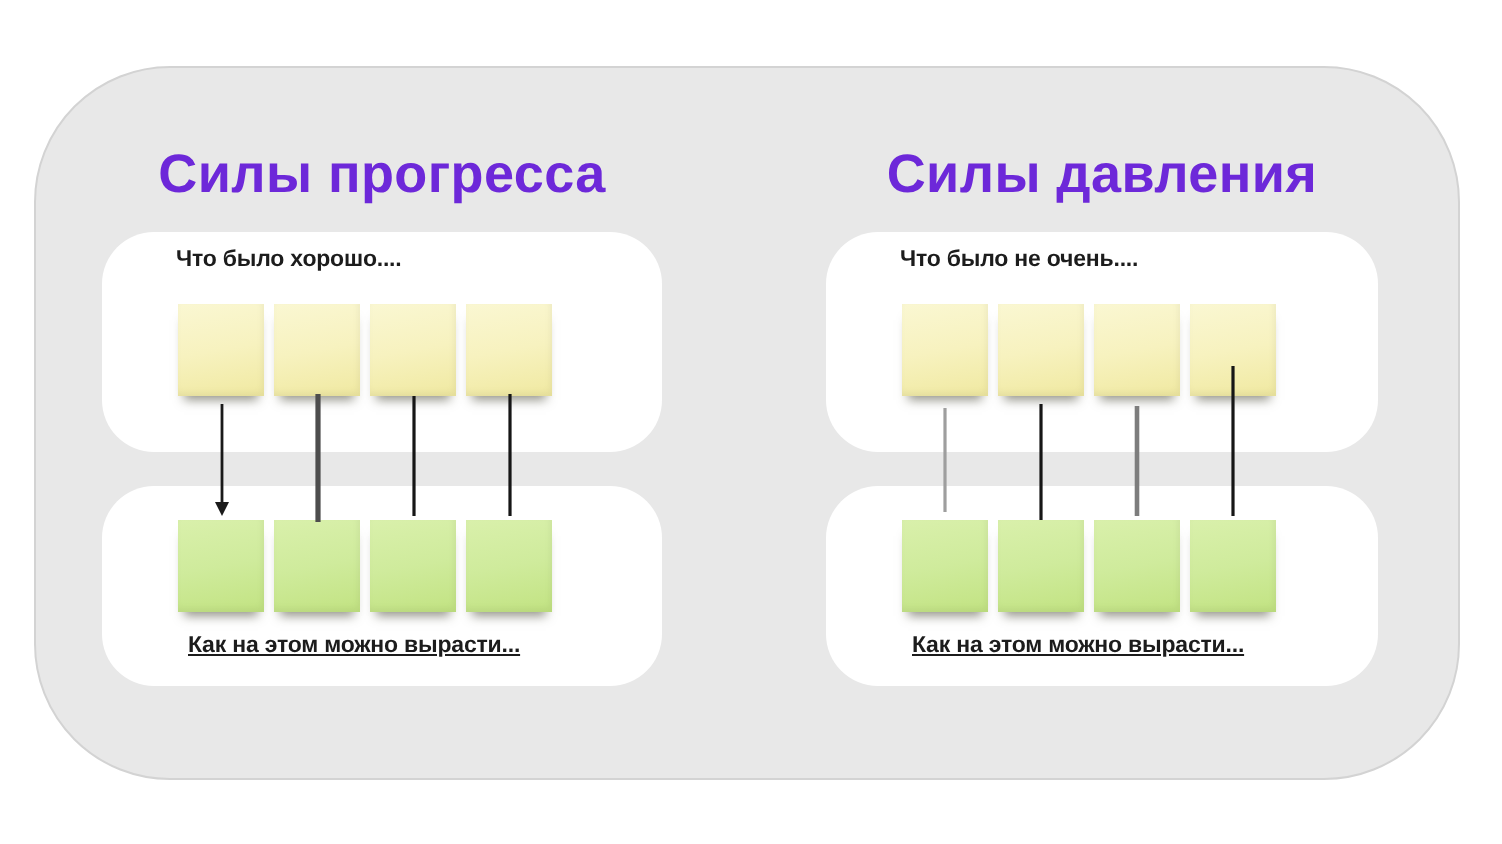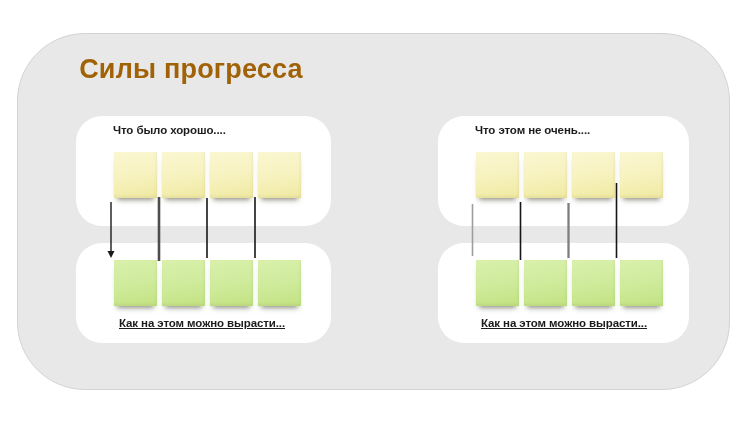--- a/index.html
+++ b/index.html
@@ -17,34 +17,33 @@
     background: #e8e8e8;
     border: 1px solid #d3d3d3;
     border-radius: 68px;
   }
 
   .half { position: absolute; top: 0; height: 100%; }
   .half.left  { left: 33px;  width: 280px; }
   .half.right { left: 395px; width: 276px; }
 
   .section-title {
-    position: absolute; top: 18px; left: 0; right: 0;
+    position: absolute; top: 36px; left: 0; right: 0;
     height: 34px; line-height: 34px;
     text-align: center;
     font-size: 27px; font-weight: 700;
-    color: #a16207;
+    color: #6d28d9;
     letter-spacing: 0.2px;
     white-space: nowrap;
   }
 
   .frame {
     position: absolute; left: 0; right: 0;
     background: #ffffff;
     border-radius: 26px;
-    margin-left: 25px;
   }
   .frame.top    { top: 82px;  height: 110px; }
   .frame.bottom { top: 209px; height: 100px; }
 
   .frame-label {
     position: absolute;
     font-size: 11.5px; font-weight: 700;
     color: #1c1c1c;
     letter-spacing: -0.1px;
     white-space: nowrap;
@@ -102,23 +101,24 @@
             <div class="note green"></div>
             <div class="note green"></div>
             <div class="note green"></div>
             <div class="note green"></div>
           </div>
         <div class="frame-label">Как на этом можно вырасти...</div>
       </div>
     </section>
 
     <section class="half right">
+      <div class="section-title">Силы давления</div>
 
       <div class="frame top">
-        <div class="frame-label">Что этом не очень....</div>
+        <div class="frame-label">Что было не очень....</div>
         <div class="notes-row">
             <div class="note yellow"></div>
             <div class="note yellow"></div>
             <div class="note yellow"></div>
             <div class="note yellow"></div>
           </div>
       </div>
 
       <div class="frame bottom">
         <div class="notes-row">

